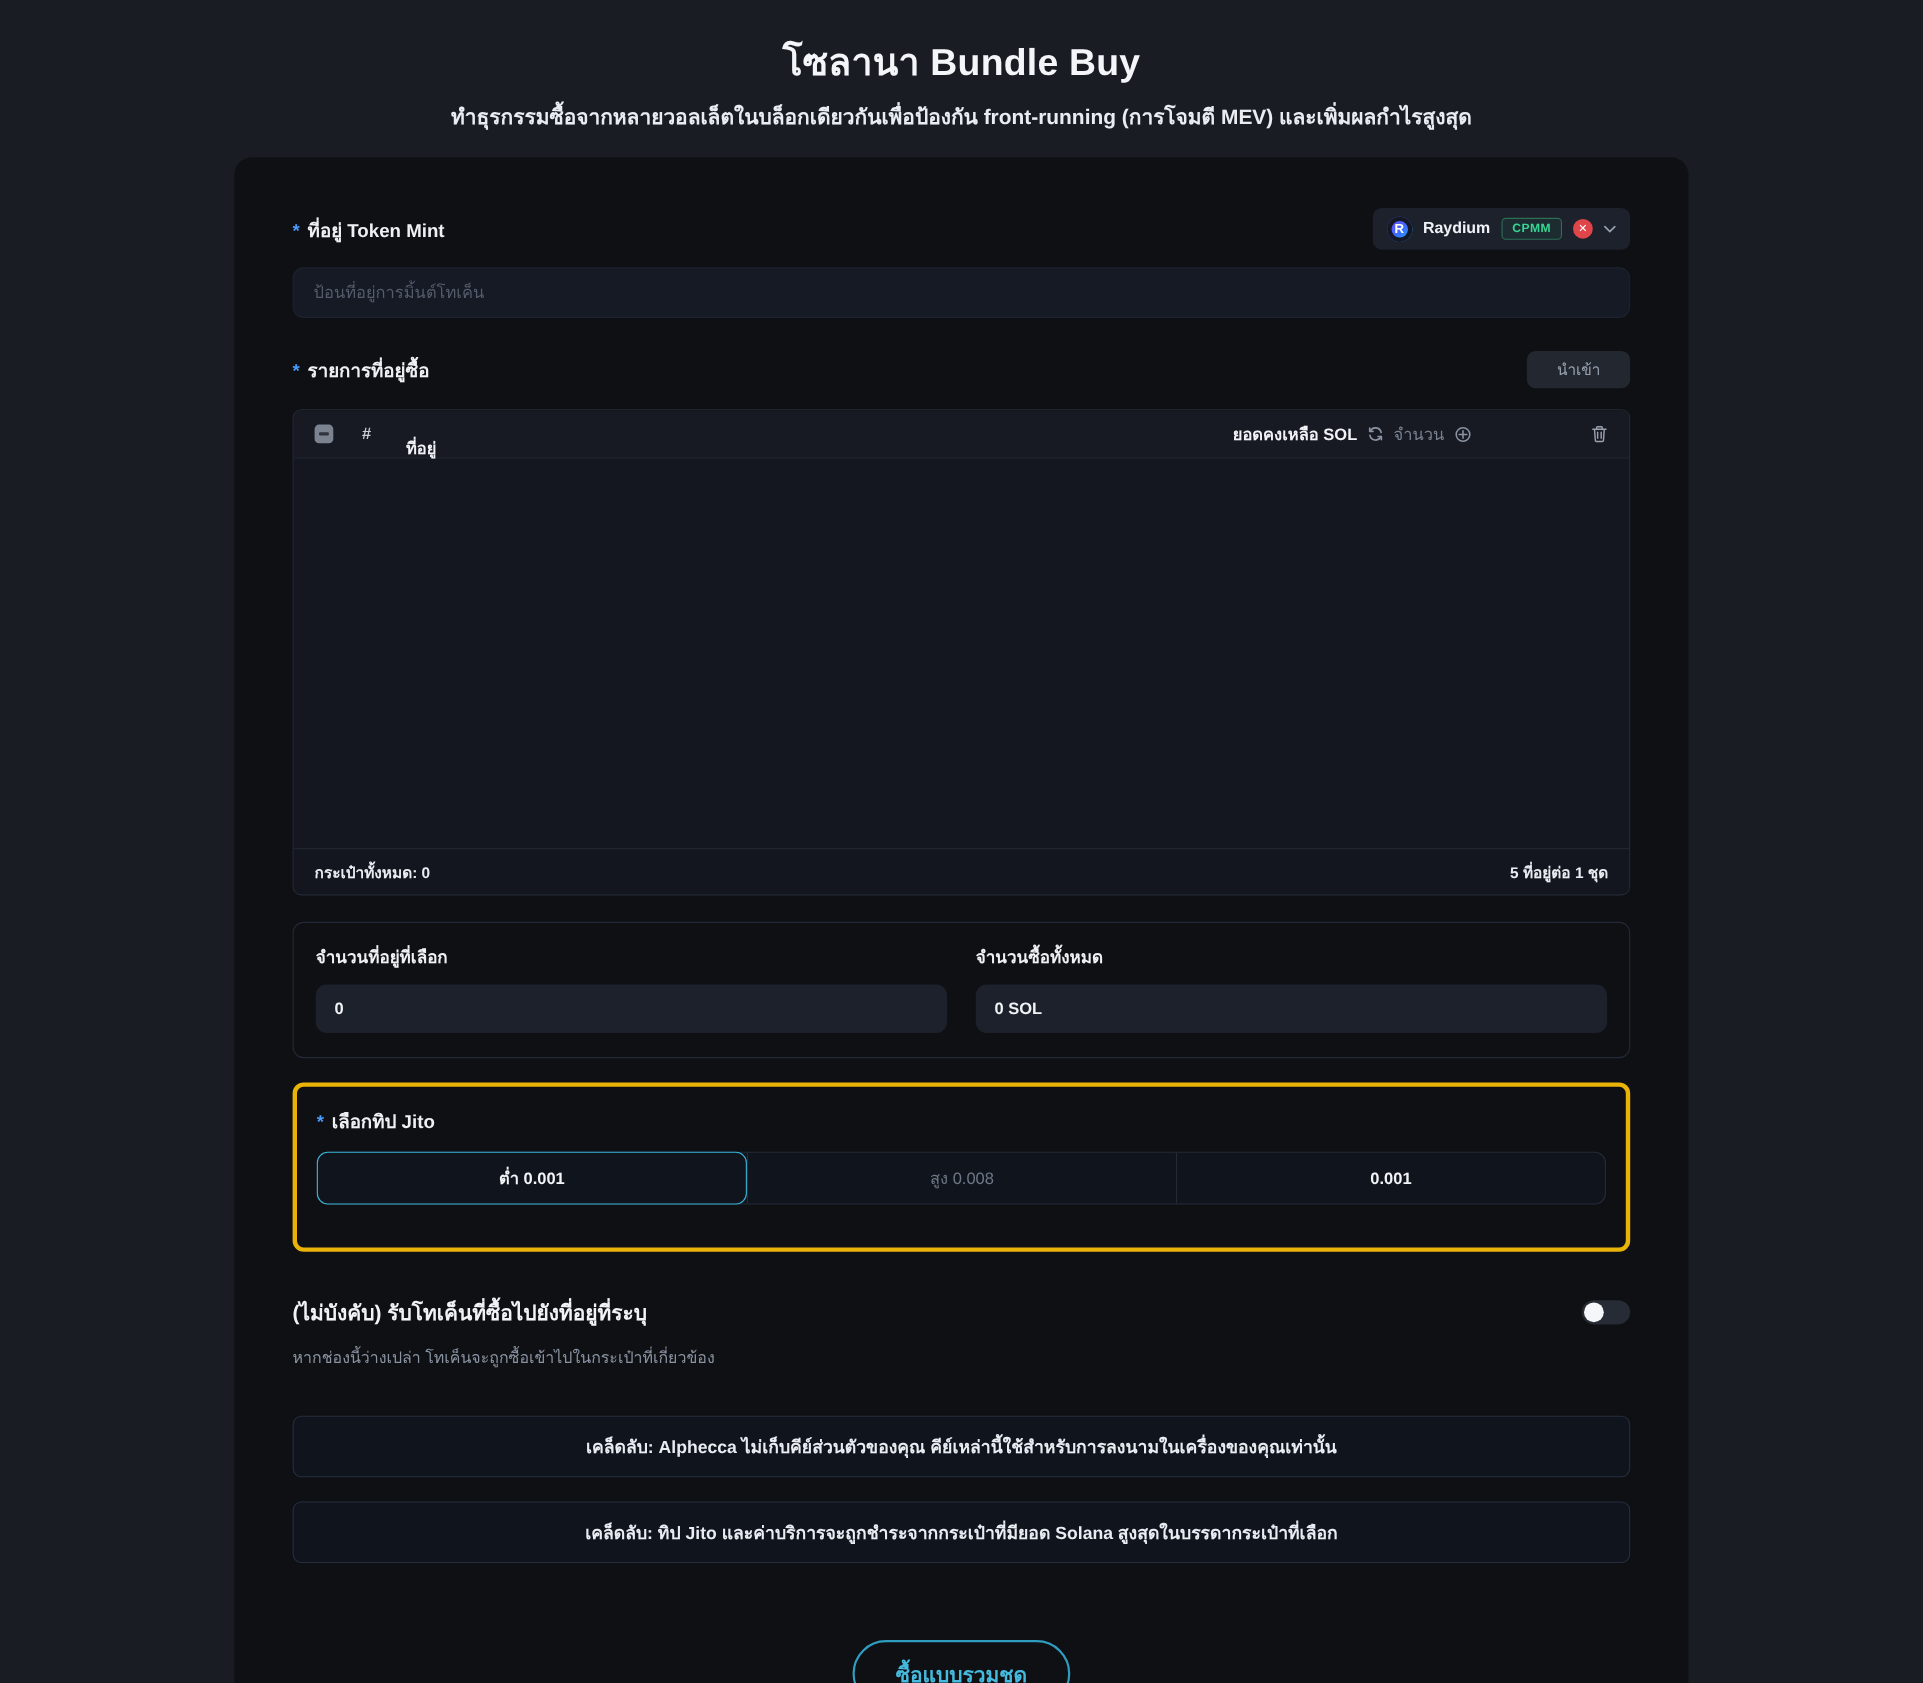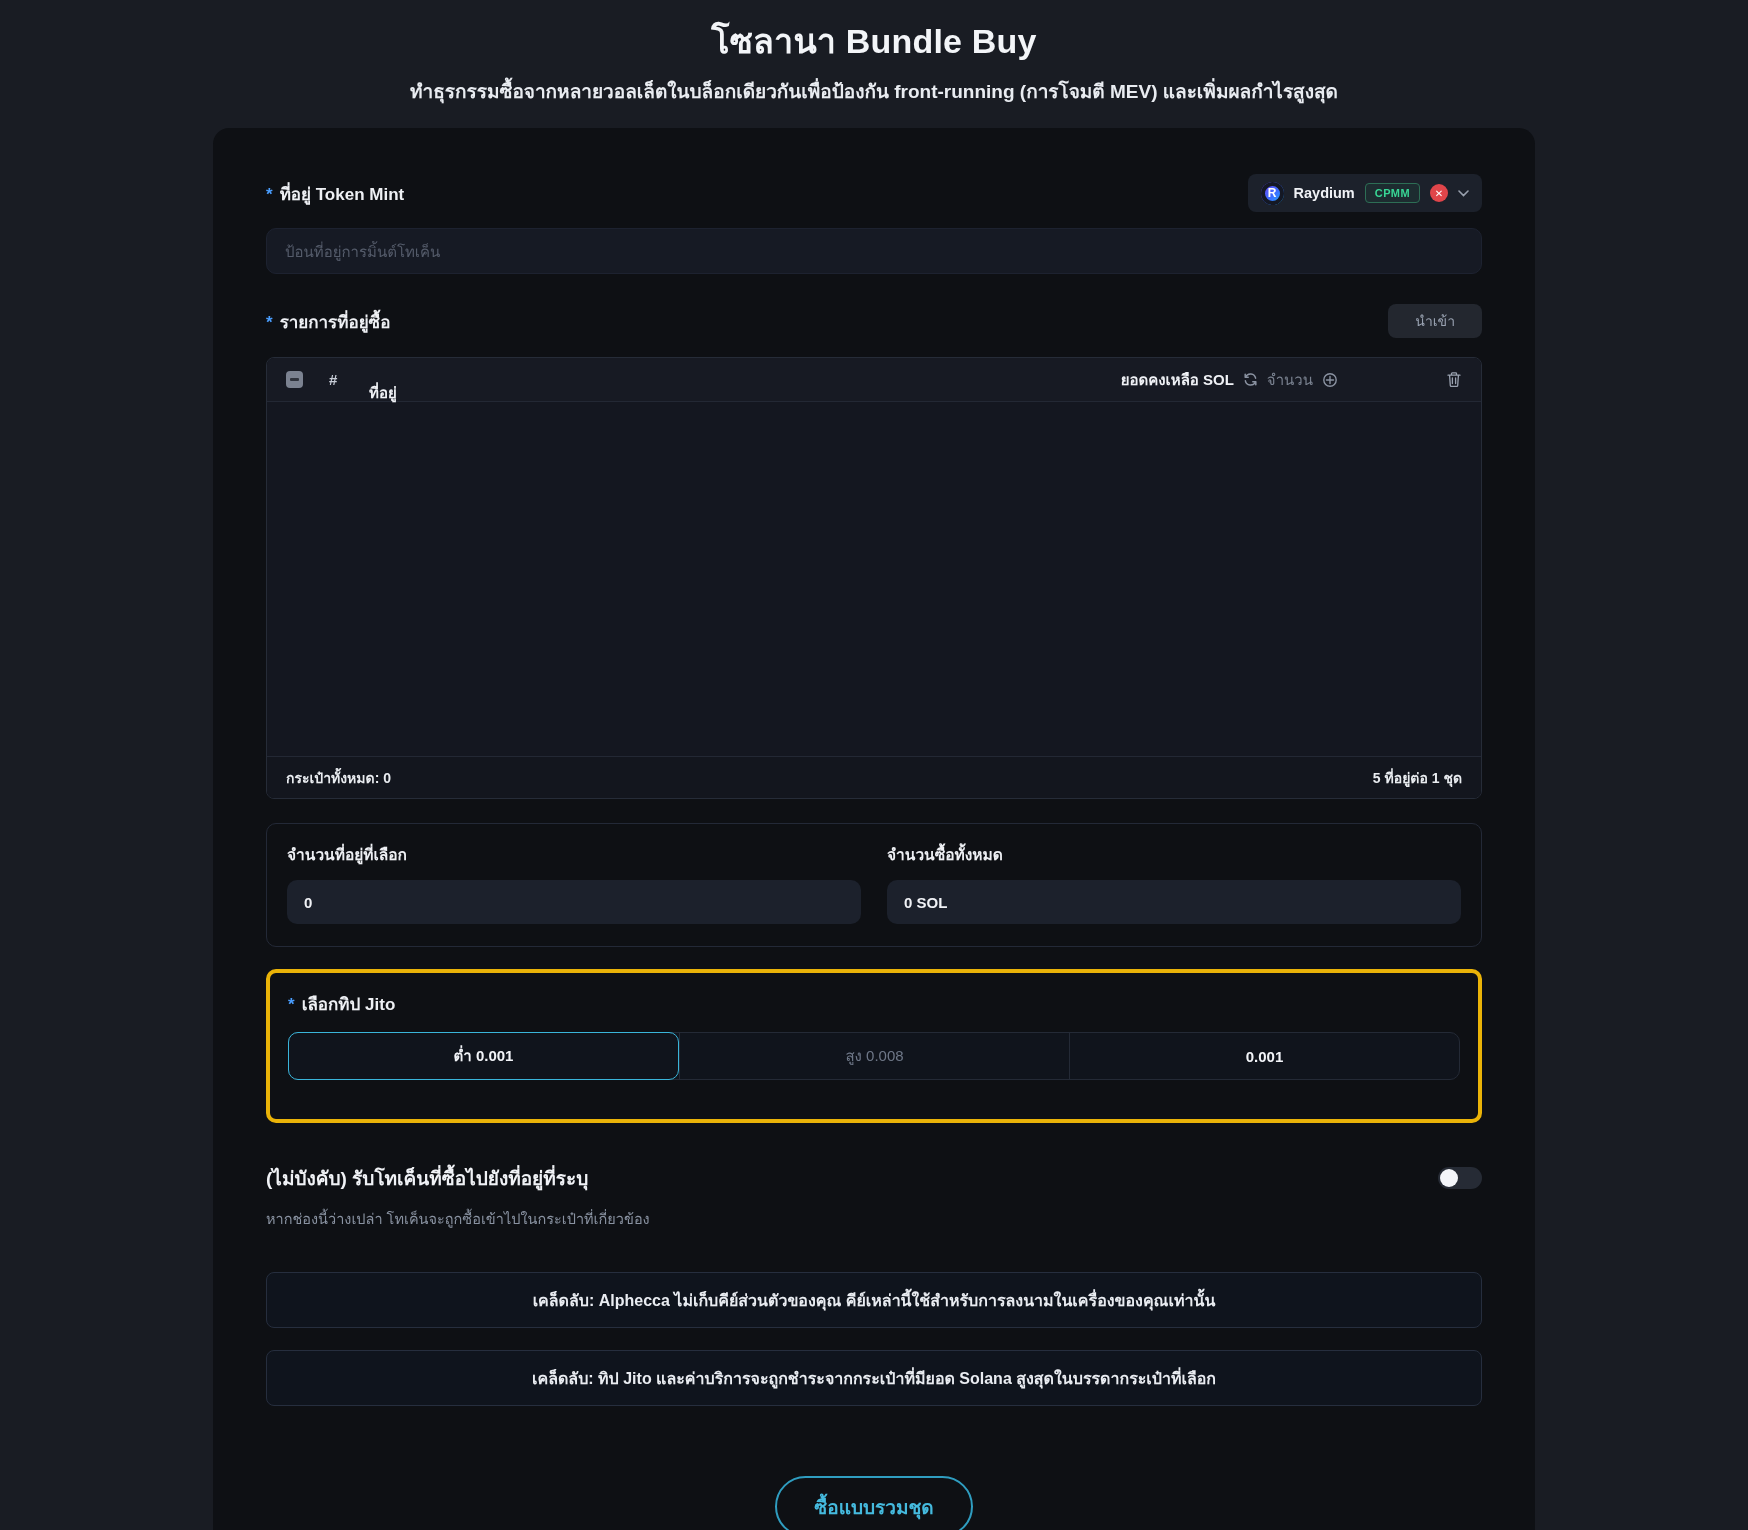--- a/index.html
+++ b/index.html
@@ -2,21 +2,21 @@
 <html><head>
 <meta charset="utf-8">
 <style>
   * { box-sizing: border-box; margin: 0; padding: 0; }
   html,body { width: 1748px; min-height: 1530px; }
   body {
     background: #191c23;
     font-family: "Liberation Sans", "DejaVu Sans", sans-serif;
     color: #eceef2;
   }
-  .page-header { text-align: center; padding-top: 14px; }
+  .page-header { text-align: center; padding-top: 29px; }
   .page-title {
     font-size: 34px; font-weight: 800; color: #f3f5f8; letter-spacing: .2px;
   }
   .page-title .t-en { font-weight: 800; }
   .page-subtitle {
     margin-top: 8px; font-size: 19px; font-weight: 700; color: #e9ecf1;
   }
   .card {
     width: 1322px; margin: 22px auto 0; background: #0e1014;
     border-radius: 16px; padding: 46px 53px 30px; min-height: 1380px;

